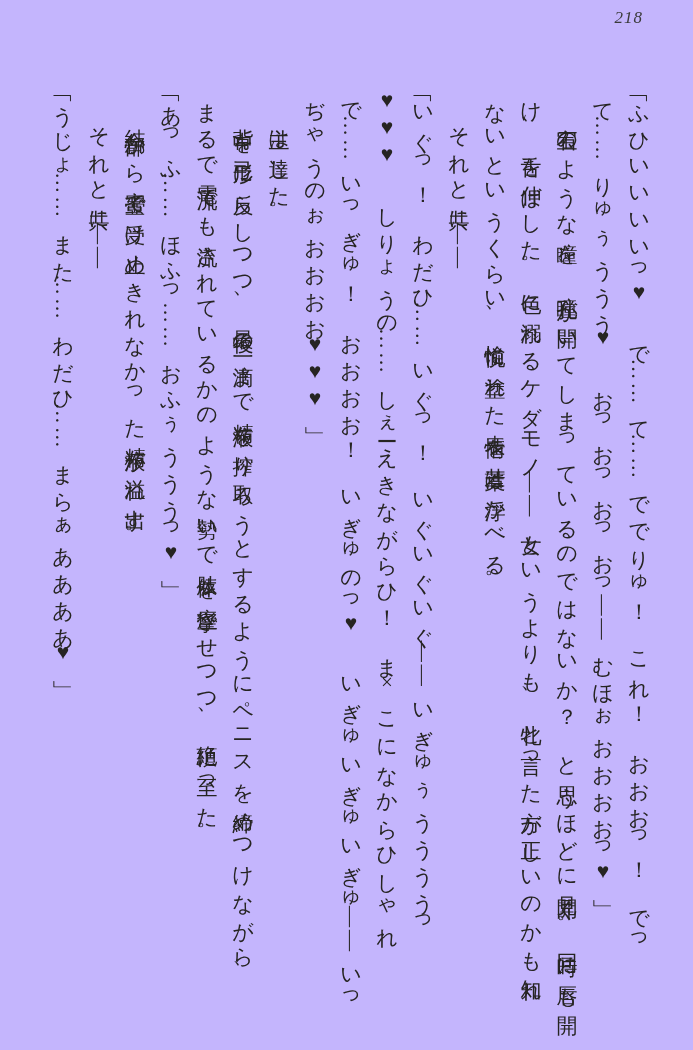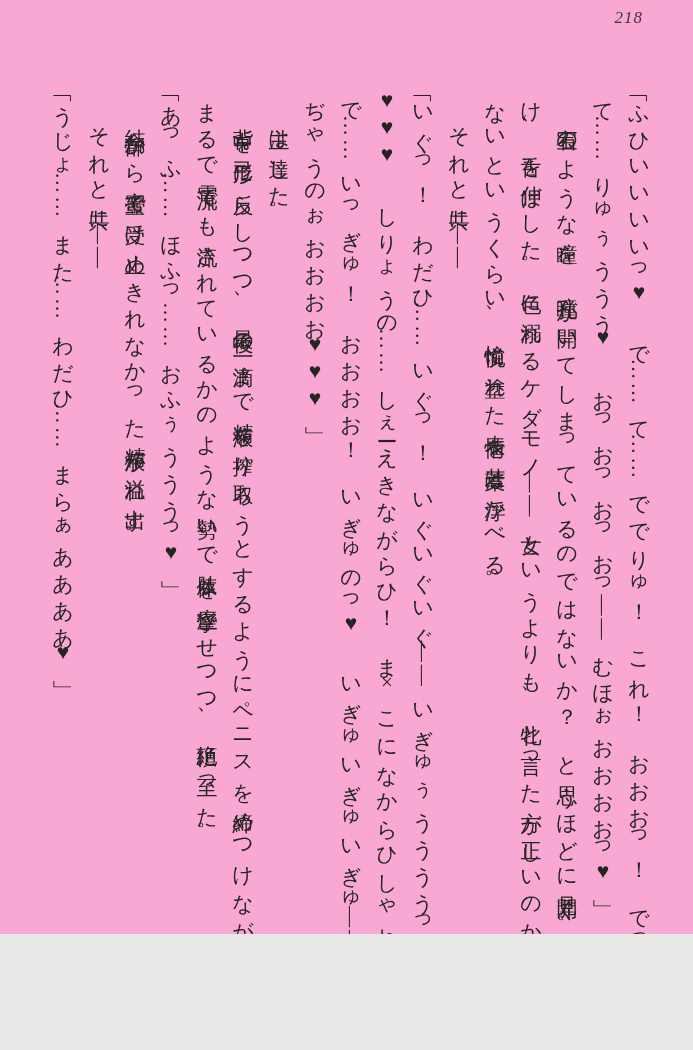--- a/index.html
+++ b/index.html
@@ -3,23 +3,23 @@
 <meta charset="utf-8">
 <style>
   html, body {
     margin: 0;
     padding: 0;
     background: #e8e8e6;
   }
   .page {
     position: relative;
     width: 693px;
-    height: 934px;
+    height: 1050px;
     margin: 0 auto;
-    background: #f9a8d4;
+    background: #c4b5fd;
     overflow: hidden;
     font-family: "Liberation Serif", "DejaVu Serif", serif;
   }
   .page-number {
     position: absolute;
     top: 8px;
     right: 50px;
     font-size: 17px;
     font-style: italic;
     color: #3a3a3a;

